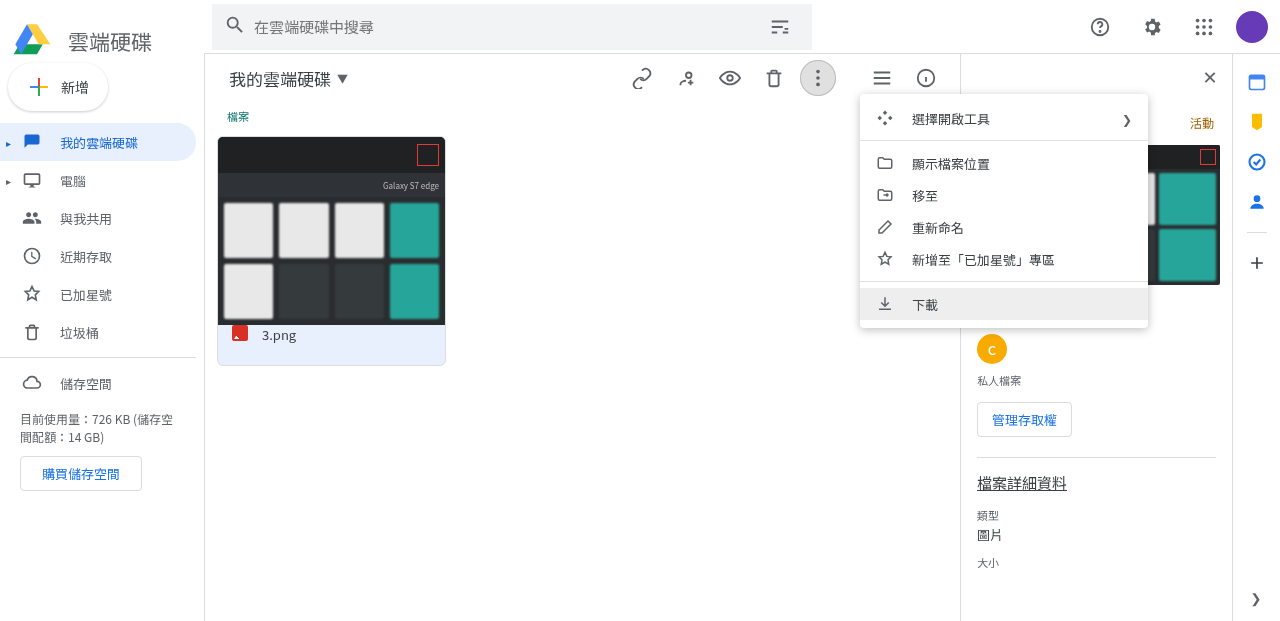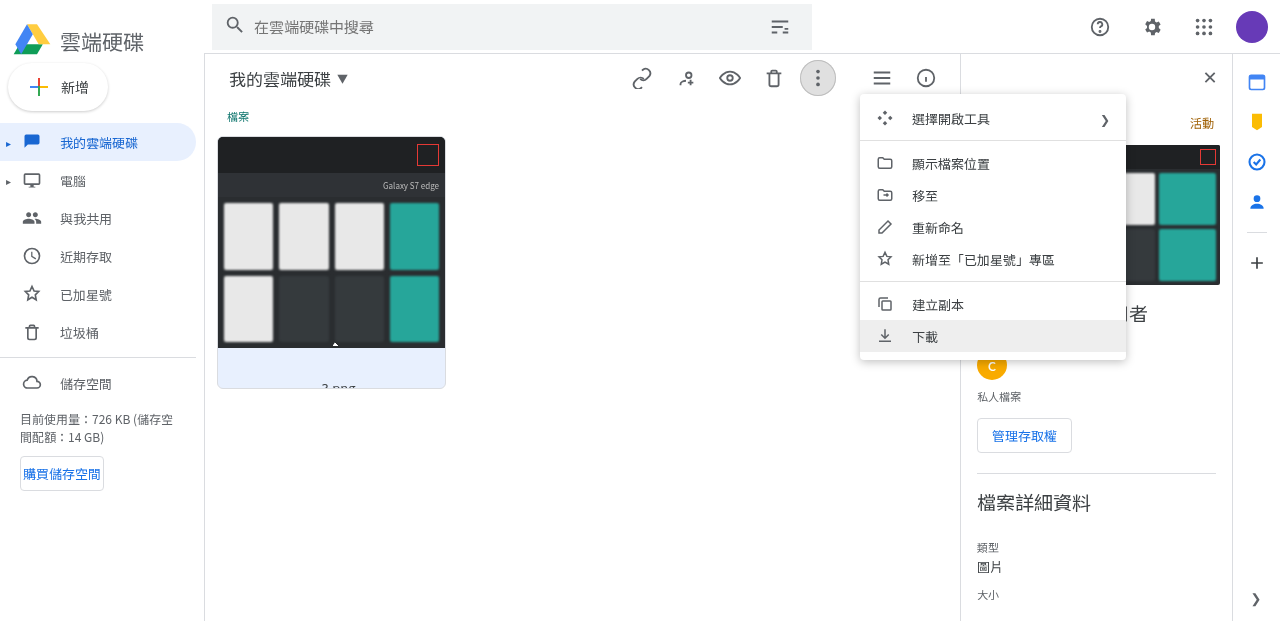--- a/index.html
+++ b/index.html
@@ -1,84 +1,84 @@
 <!DOCTYPE html>
 <html><head>
 <meta charset="utf-8">
 <style>
 * { margin: 0; padding: 0; box-sizing: border-box; font-family: "Noto Sans TC", Arial, sans-serif; }
 body { background: #fff; color: #3c4043; font-size: 13px; overflow: hidden; width: 1280px; height: 621px; }
 .header { height: 53px; display: flex; align-items: center; padding: 0 8px 0 12px; }
-.brand { display: flex; align-items: center; gap: 8px; width: 200px; margin-top: 28px; }
+.brand { display: flex; align-items: center; gap: 16px; width: 200px; margin-top: 28px; }
 .brand-logo { width: 40px; height: 40px; display: flex; align-items: center; justify-content: center; }
 .brand-text { font-size: 21px; color: #5f6368; }
 .search { flex: 1; max-width: 600px; height: 46px; background: #f1f3f4; border-radius: 0; display: flex; align-items: center; padding: 0 12px; margin-left: 0; }
 .search input { flex: 1; border: none; background: transparent; font-size: 15px; outline: none; color: #5f6368; padding-left: 8px; }
 .header-right { margin-left: auto; display: flex; align-items: center; gap: 12px; padding-right: 4px; }
 .ic-btn { width: 40px; height: 40px; border-radius: 50%; display: flex; align-items: center; justify-content: center; color: #5f6368; cursor: pointer; }
 .ic-btn svg { width: 22px; height: 22px; }
 .avatar { width: 32px; height: 32px; border-radius: 50%; background: #673ab7; display: flex; align-items: center; justify-content: center; color: #fff; font-weight: 500; }
 
 .main { display: flex; height: calc(100% - 53px); }
 .sidebar { width: 204px; padding: 8px 0; }
 .new-btn { margin: 2px 0 12px 8px; height: 48px; width: 100px; border-radius: 24px; box-shadow: 0 1px 3px rgba(0,0,0,0.2); display: flex; align-items: center; justify-content: center; gap: 10px; background: #fff; cursor: pointer; font-size: 14px; }
 .nav-item { height: 38px; display: flex; align-items: center; padding-left: 22px; gap: 18px; color: #5f6368; cursor: pointer; font-size: 13px; }
 .nav-item.active { background: #e8f0fe; color: #1967d2; border-radius: 0 19px 19px 0; margin-right: 8px; }
 .nav-item .expander { position: absolute; left: 6px; font-size: 10px; }
 .nav-item { position: relative; }
 .nav-item svg { width: 20px; height: 20px; }
 .divider { height: 1px; background: #dadce0; margin: 6px 8px 6px 0; }
 .storage-txt { padding: 8px 20px 0 20px; font-size: 12px; color: #5f6368; line-height: 1.5; }
-.storage-btn { margin: 10px 0 0 20px; border: 1px solid #dadce0; padding: 7px 2px; border-radius: 4px; color: #1a73e8; font-size: 13px; cursor: pointer; display: inline-block; }
+.storage-btn { margin: 10px 0 0 20px; border: 1px solid #dadce0; padding: 7px 21px; border-radius: 4px; color: #1a73e8; font-size: 13px; cursor: pointer; display: inline-block; }
 
 .content { flex: 1; border-left: 1px solid #dadce0; border-top: 1px solid #dadce0; display: flex; }
 .files-area { flex: 1; display: flex; flex-direction: column; }
 .path-bar { height: 48px; display: flex; align-items: center; padding: 0 16px; }
 .path-title { display: flex; align-items: center; gap: 6px; font-size: 17px; color: #3c4043; cursor: pointer; padding: 4px 8px; border-radius: 14px; }
 .toolbar { margin-left: auto; display: flex; align-items: center; gap: 8px; }
 .toolbar .ic-btn { width: 36px; height: 36px; }
 .toolbar .ic-btn.active-more { background: #e0e0e0; box-shadow: inset 0 0 0 1px #bdbdbd; }
 .section-label { padding: 6px 22px 12px; font-size: 11px; color: #0f766e; }
 .grid { display: flex; flex-wrap: wrap; padding: 0 12px; gap: 12px; }
 .file-card { width: 229px; border: 1px solid #dadce0; border-radius: 6px; background: #e8f0fe; overflow: hidden; cursor: pointer; }
-.file-thumb { height: 211px; background: #2a2d30; display: flex; flex-direction: column; }
+.file-thumb { height: 188px; background: #2a2d30; display: flex; flex-direction: column; }
 .thumb-top { height: 36px; background: #1f2123; display: flex; align-items: center; justify-content: flex-end; padding-right: 6px; }
 .red-box { width: 22px; height: 22px; border: 1.5px solid #e53935; }
 .thumb-row2 { height: 24px; background: #2f3236; display: flex; align-items: center; justify-content: flex-end; padding-right: 6px; font-size: 8px; color: #bbb; }
 .thumb-body { flex: 1; display: grid; grid-template-columns: repeat(4,1fr); grid-template-rows: repeat(2,1fr); gap: 6px; padding: 6px; }
 .cell { background: #e8e8e8; border-radius: 2px; filter: blur(1px); }
 .cell.dark { background: #353a3d; }
 .cell.teal { background: #26a69a; }
-.file-name { height: 40px; display: flex; align-items: center; padding-left: 14px; gap: 30px; font-size: 13px; color: #3c4043; flex-direction: column; }
+.file-name { height: 40px; display: flex; align-items: flex-start; padding-left: 14px; gap: 14px; font-size: 13px; color: #3c4043; }
 .img-icon { width: 16px; height: 16px; background: #d93025; border-radius: 2px; position: relative; }
 .img-icon:after { content: ""; position: absolute; left: 2px; bottom: 2px; width: 12px; height: 7px; background: linear-gradient(45deg,#fff 30%,transparent 30%); clip-path: polygon(0 100%,35% 10%,55% 60%,75% 30%,100% 100%); }
 
 .details { width: 272px; border-left: 1px solid #dadce0; padding: 0 0 0 0; overflow-y: auto; position: relative; height: 100%; }
 .details-close { position: absolute; top: 8px; right: 8px; width: 28px; height: 28px; display: flex; align-items: center; justify-content: center; cursor: pointer; color: #5f6368; font-size: 18px; }
 .tabs { display: flex; margin-top: 52px; }
 .tab { padding: 8px 18px; font-size: 12px; color: #a16207; cursor: pointer; }
 .details-thumb { margin: 6px 12px 0 12px; height: 140px; background: #2a2d30; border-radius: 2px; display: flex; flex-direction: column; overflow: hidden; }
 .d-top { height: 24px; background: #1f2123; display: flex; justify-content: flex-end; align-items: center; padding-right: 4px; }
 .d-red { width: 16px; height: 16px; border: 1.5px solid #e53935; }
 .d-body { flex: 1; display: grid; grid-template-columns: repeat(4,1fr); grid-template-rows: repeat(2,1fr); gap: 4px; padding: 4px; }
 .sec { padding: 14px 16px 0 16px; }
-.sec-title { font-size: 19px; color: #3c4043; margin-bottom: 24px; }
+.sec-title { font-size: 15px; color: #3c4043; margin-bottom: 14px; text-decoration: underline; }
 .owner-row { display: flex; align-items: center; gap: 10px; }
 .owner-avatar { width: 30px; height: 30px; border-radius: 50%; background: #f9ab00; color: #fff; display: flex; align-items: center; justify-content: center; font-weight: 500; }
 .small-txt { font-size: 11px; color: #5f6368; margin-top: 8px; }
 .manage-btn { margin: 14px 0 0 0; display: inline-block; border: 1px solid #dadce0; padding: 7px 14px; border-radius: 4px; color: #1a73e8; font-size: 13px; cursor: pointer; }
 .sec-hr { height: 1px; background: #dadce0; margin: 20px 0 0 0; }
 .kv-label { font-size: 11px; color: #5f6368; margin-top: 10px; }
 .kv-val { font-size: 13px; color: #3c4043; margin-top: 2px; }
 
 .rail { width: 48px; border-left: 1px solid #dadce0; display: flex; flex-direction: column; align-items: center; gap: 20px; padding-top: 18px; }
 .rail-item { width: 20px; height: 20px; display: flex; align-items: center; justify-content: center; cursor: pointer; }
 .rail-expand { position: absolute; bottom: 12px; right: 12px; width: 24px; height: 24px; display: flex; align-items: center; justify-content: center; color: #5f6368; }
 
-.context-menu { position: absolute; left: 860px; top: 94px; width: 266px; background: #fff; border-radius: 4px; box-shadow: 0 2px 10px rgba(0,0,0,0.25); padding: 8px 0; z-index: 100; }
+.context-menu { position: absolute; left: 860px; top: 94px; width: 288px; background: #fff; border-radius: 4px; box-shadow: 0 2px 10px rgba(0,0,0,0.25); padding: 8px 0; z-index: 100; }
 .menu-item { height: 32px; display: flex; align-items: center; padding: 0 16px; gap: 18px; font-size: 13px; color: #3c4043; cursor: pointer; }
 .menu-item:hover, .menu-item.hover { background: #eeeeee; }
 .menu-item svg { width: 18px; height: 18px; color: #5f6368; flex-shrink: 0; }
 .menu-sep { height: 1px; background: #e0e0e0; margin: 6px 0; }
 .menu-arrow { margin-left: auto; color: #5f6368; font-size: 12px; }
 
 ::-webkit-scrollbar { width: 8px; }
 ::-webkit-scrollbar-thumb { background: #ccc; border-radius: 4px; }
 </style>
 </head>
@@ -376,26 +376,19 @@
       </svg>
       <span>重新命名</span>
     </div>
   <div class="menu-item">
       <svg viewBox="0 0 24 24" fill="none" stroke="#5f6368" stroke-width="2">
         <path d="M12 3l2.5 5.5L20 9l-4 4 1 6-5-3-5 3 1-6-4-4 5.5-.5z"></path>
       </svg>
       <span>新增至「已加星號」專區</span>
     </div>
   <div class="menu-sep"></div>
-  <div class="menu-item">
-      <svg viewBox="0 0 24 24" fill="none" stroke="#5f6368" stroke-width="2">
-        <rect x="8" y="8" width="12" height="12" rx="1"></rect>
-        <path d="M4 16V6a2 2 0 0 1 2-2h10"></path>
-      </svg>
-      <span>建立副本</span>
-    </div>
   <div class="menu-item hover">
       <svg viewBox="0 0 24 24" fill="none" stroke="#5f6368" stroke-width="2">
         <path d="M12 3v12m-5-5l5 5 5-5M4 19h16"></path>
       </svg>
       <span>下載</span>
     </div>
 </div>
 
 </body></html>

